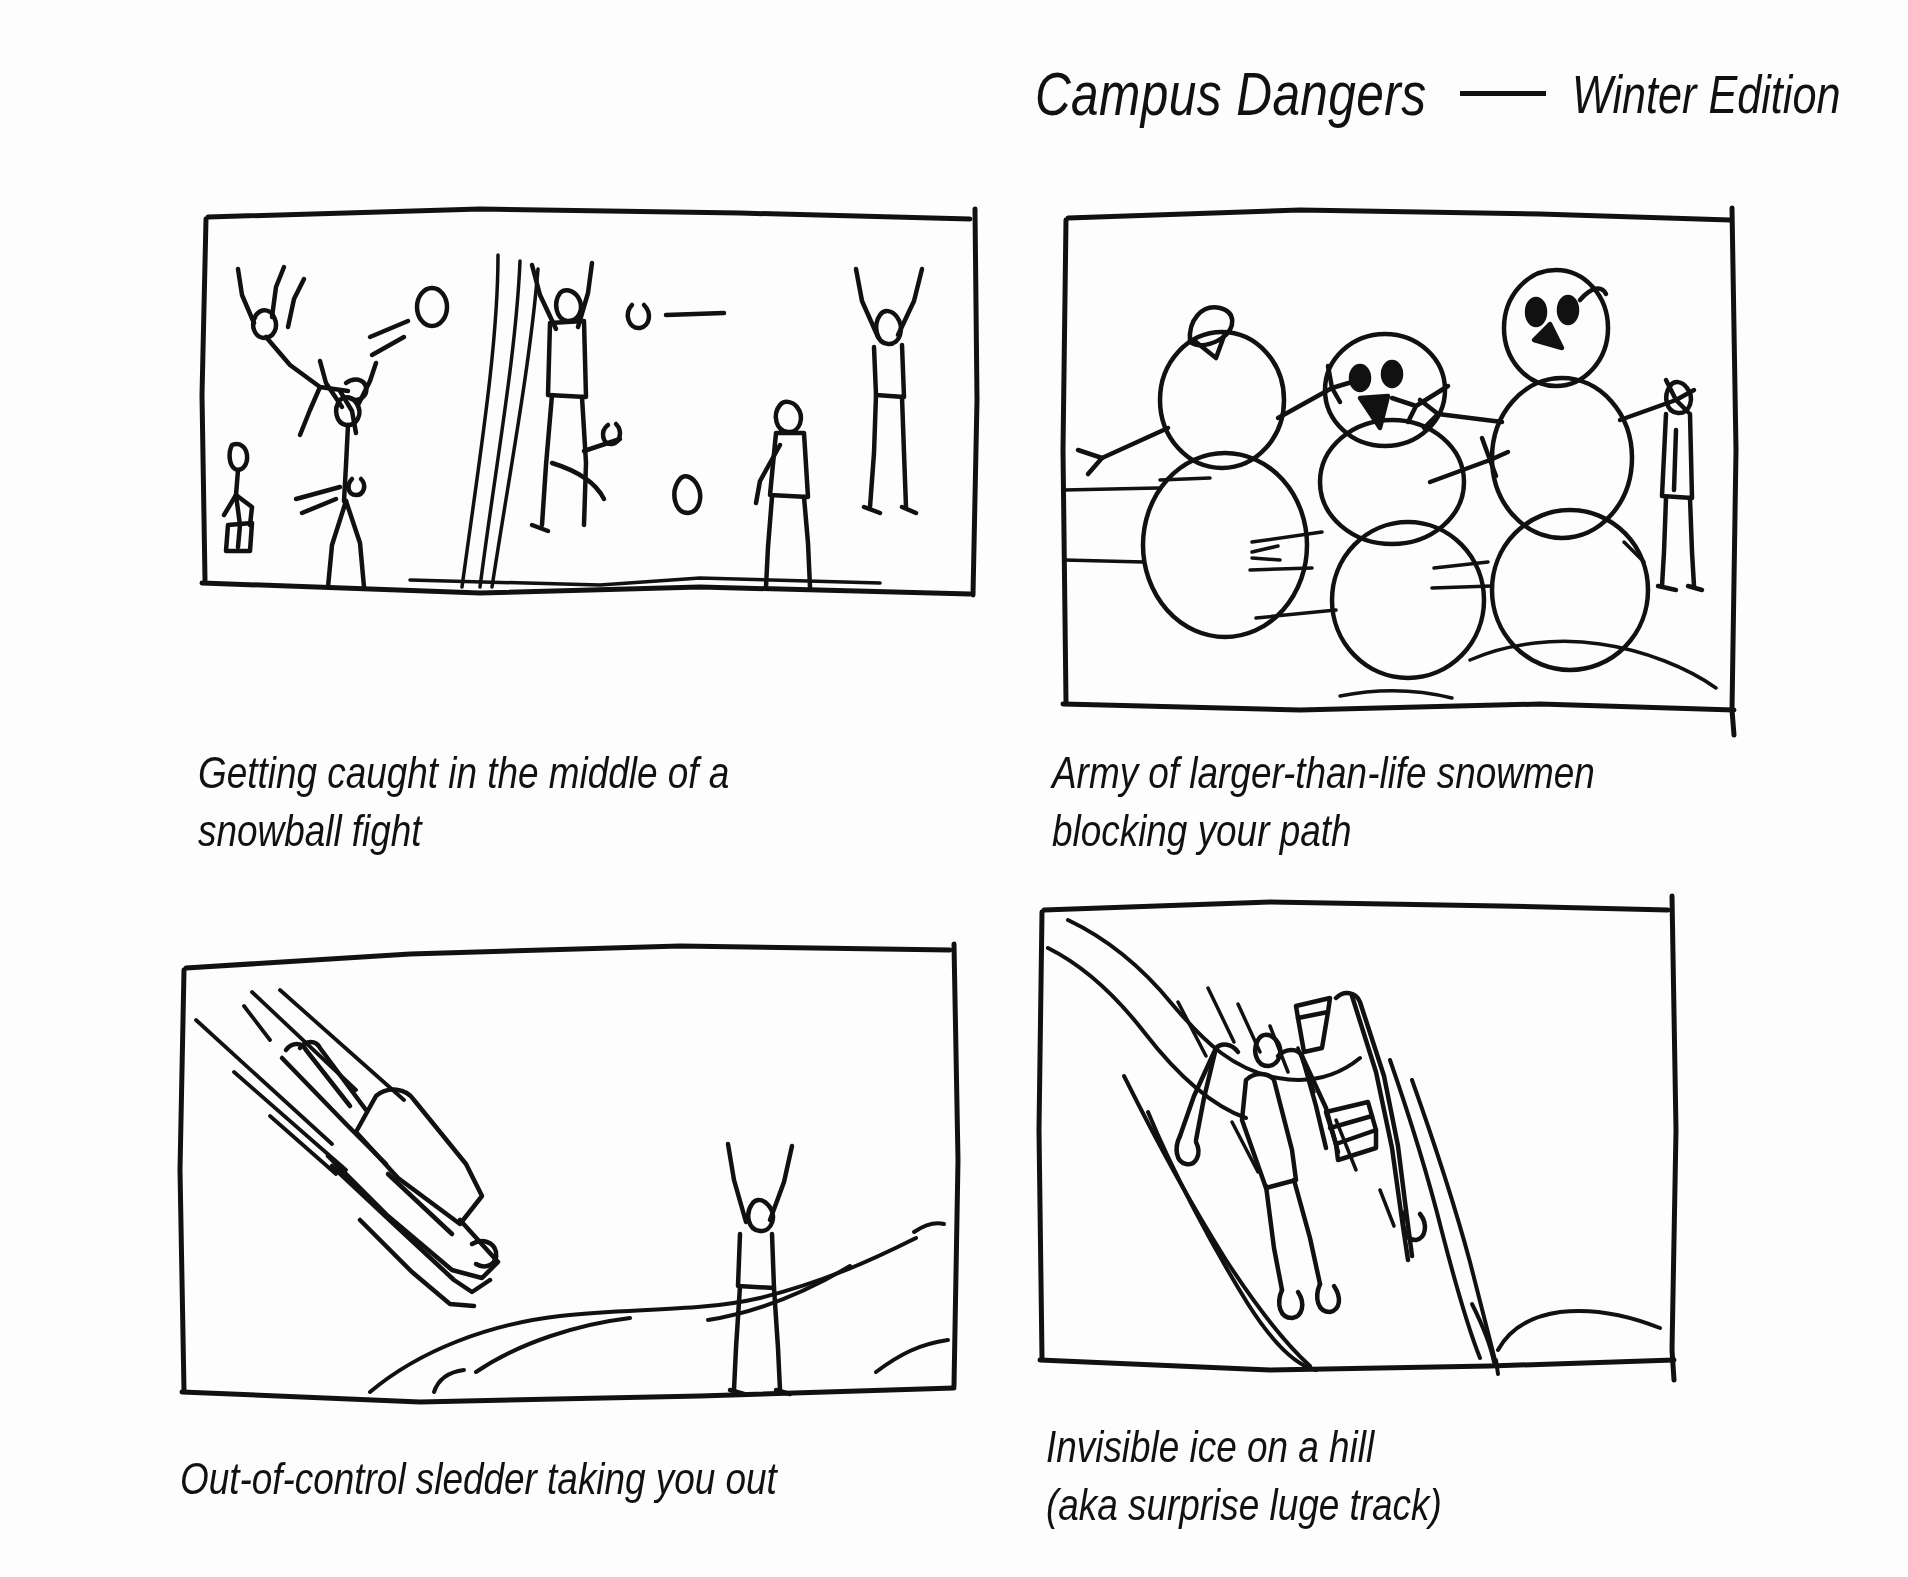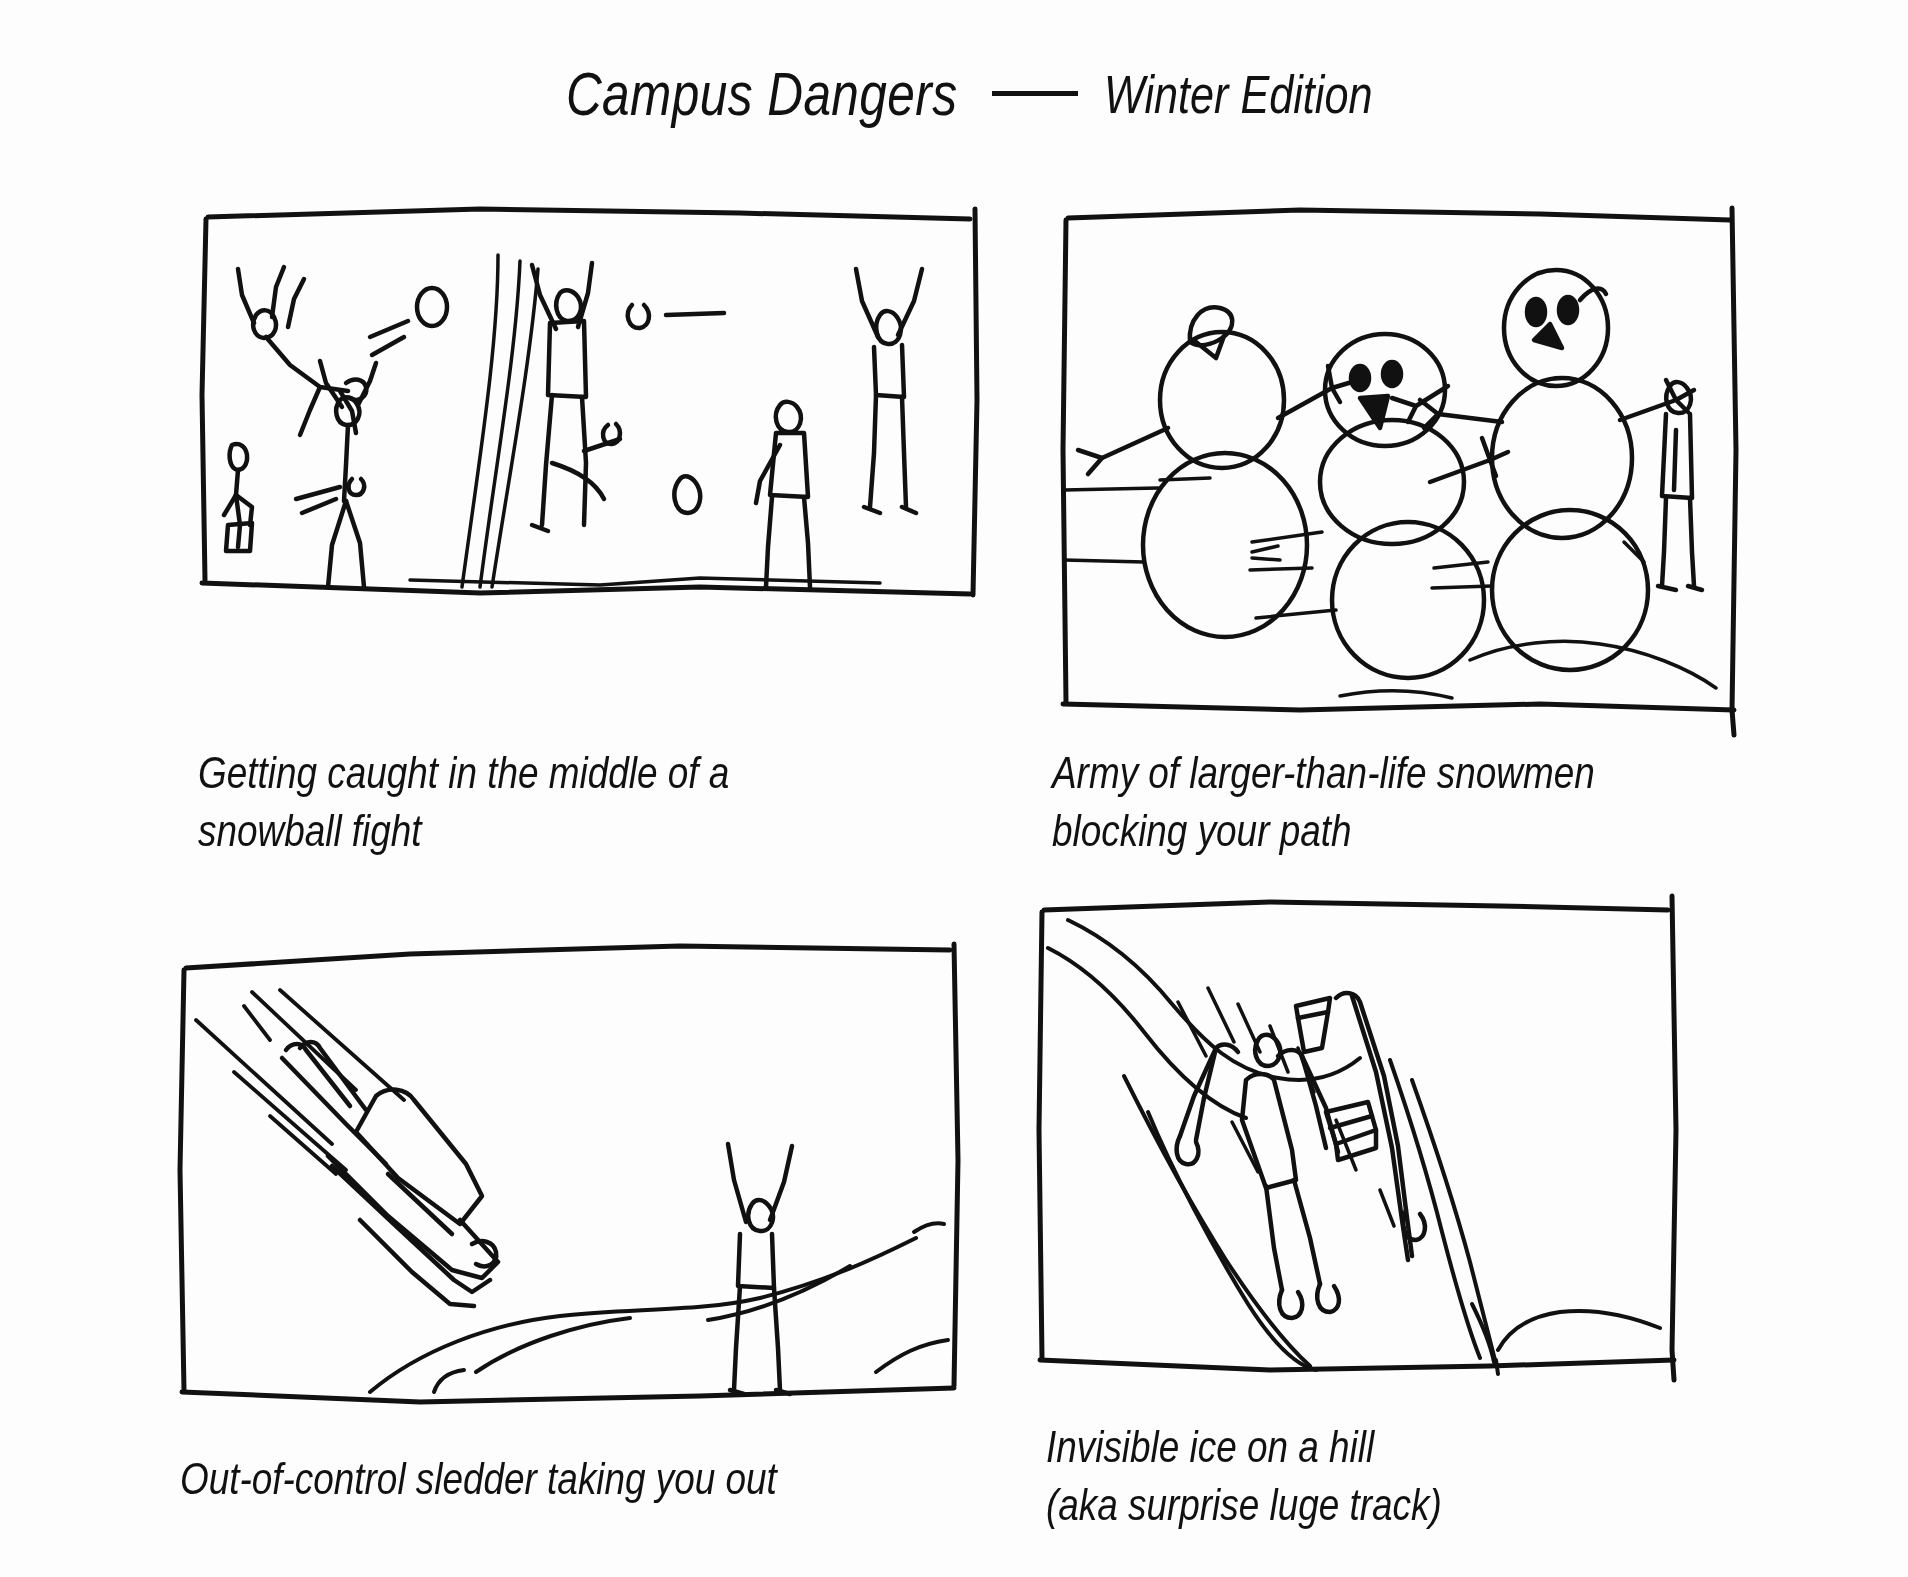--- a/index.html
+++ b/index.html
@@ -16,21 +16,21 @@
     font-family: "Liberation Sans", sans-serif;
   }
   
   #title-row {
     position: absolute;
     left: 0;
     top: 58px;
     width: 1908px;
     display: flex;
     align-items: center;
-    justify-content: center;
+    justify-content: flex-end;
     gap: 0px;
   }
   .title-main {
     font-family: "Liberation Sans", sans-serif;
     font-style: italic;
     font-size: 62px;
     font-weight: 400;
     color: #111111;
     letter-spacing: 0.5px;
     transform: scaleX(0.80);

